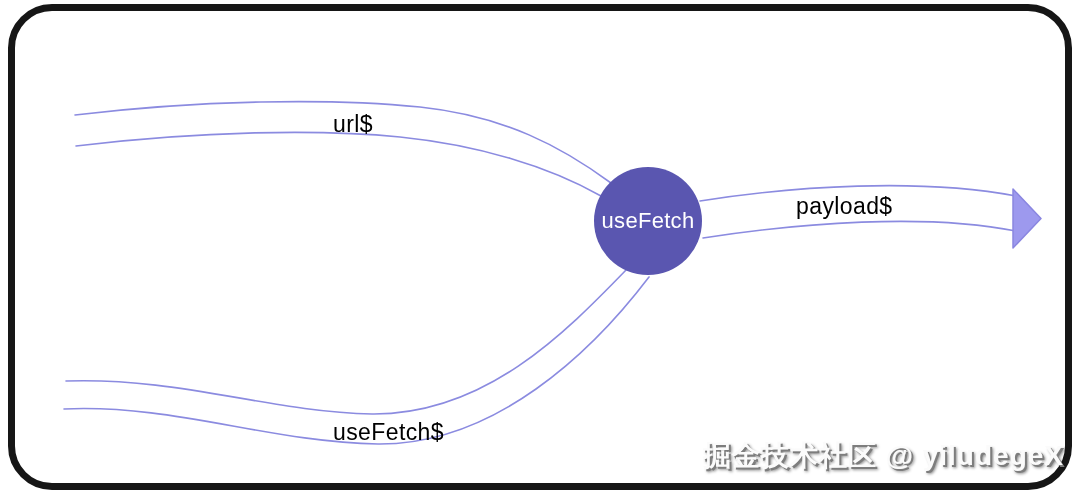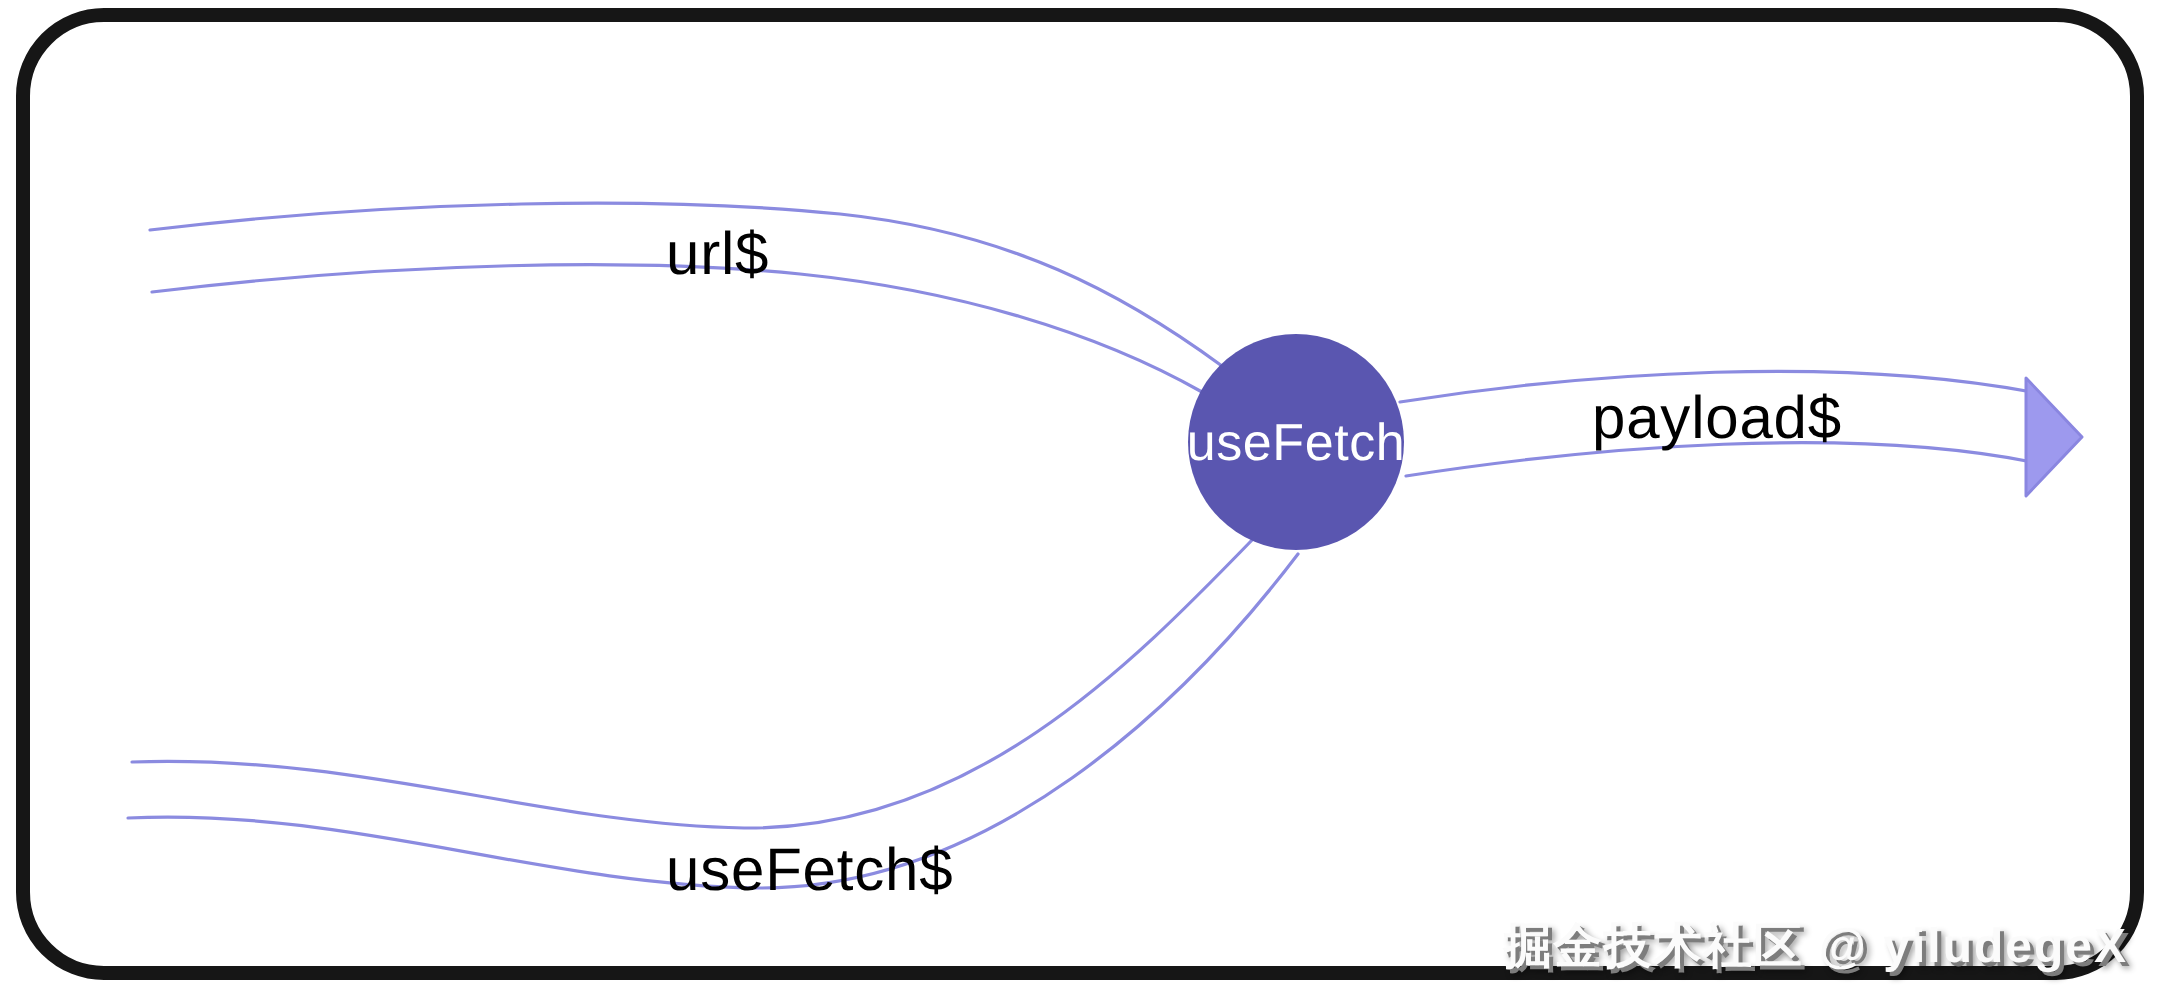--- a/index.html
+++ b/index.html
@@ -19,39 +19,39 @@
     border-radius: 44px;
     background: #ffffff;
   }
   svg.canvas {
     position: absolute; left: 0; top: 0;
     width: 1080px; height: 500px;
   }
   .stream-label {
     position: absolute;
     color: #000000;
-    font-size: 30px;
+    font-size: 23px;
     letter-spacing: 0.4px;
     white-space: nowrap;
   }
   .node-label {
     position: absolute;
     left: 594px; top: 167px;
     width: 108px; height: 108px;
     display: flex; align-items: center; justify-content: center;
     color: #ffffff;
-    font-size: 26px;
+    font-size: 22px;
     font-weight: 500;
     letter-spacing: 0.3px;
   }
   .watermark {
     position: absolute;
-    right: 16px; bottom: 11px;
+    right: 16px; bottom: 25px;
     z-index: 5;
-    font-size: 24px;
+    font-size: 28px;
     font-weight: 600;
     letter-spacing: 1px;
     color: #fbfbfb;
     text-shadow: 2px 2px 0 #7d7d7d, 3px 3px 3px rgba(0,0,0,0.45);
     white-space: nowrap;
   }
 </style>
 </head>
 <body>
 

